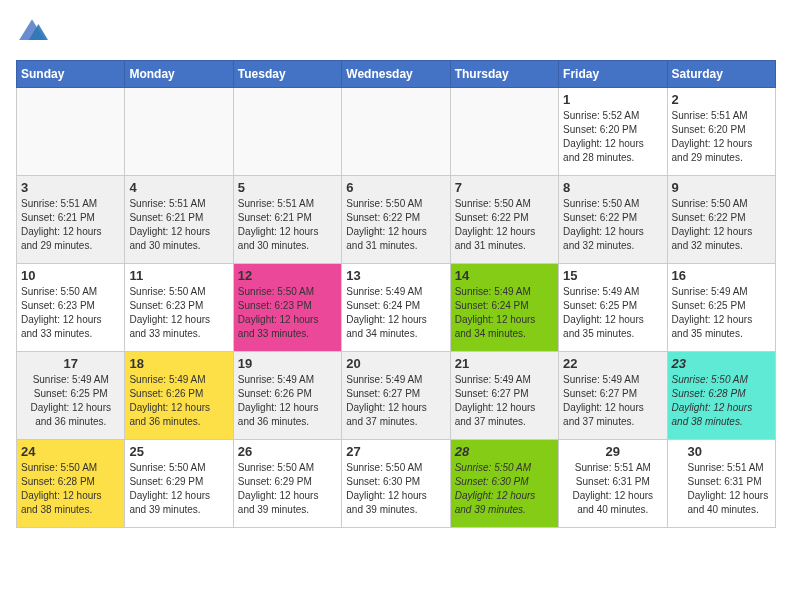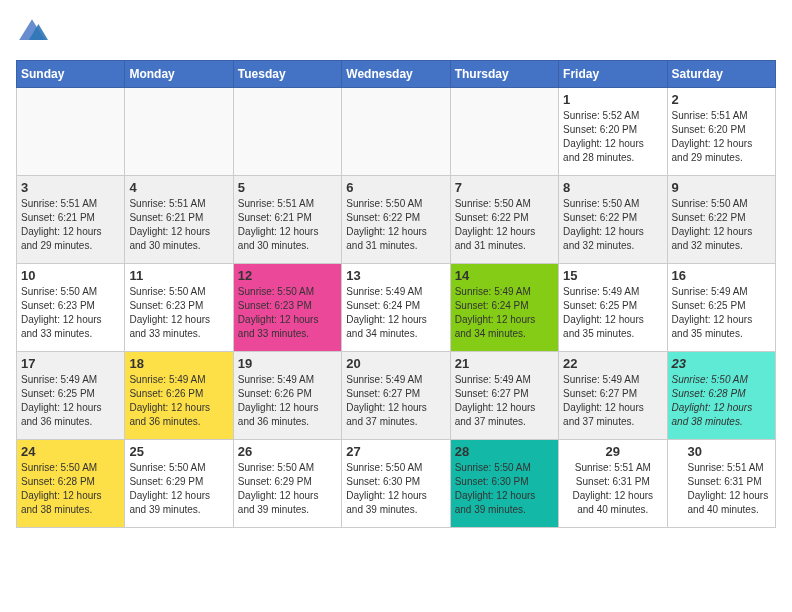--- a/index.html
+++ b/index.html
@@ -183,21 +183,21 @@
         <td style="background: rgb(255, 255, 255);">
           <div class="day-num">15</div>
           <div class="day-info">Sunrise: 5:49 AM<br>Sunset: 6:25 PM<br>Daylight: 12 hours and 35 minutes.</div>
         </td>
         <td style="background: rgb(255, 255, 255);">
           <div class="day-num">16</div>
           <div class="day-info">Sunrise: 5:49 AM<br>Sunset: 6:25 PM<br>Daylight: 12 hours and 35 minutes.</div>
         </td>
       </tr>
       <tr>
-        <td style="background: rgb(240, 240, 240);">
+        <td style="background: rgb(240, 240, 240); text-align: center;">
           <div class="day-num">17</div>
           <div class="day-info">Sunrise: 5:49 AM<br>Sunset: 6:25 PM<br>Daylight: 12 hours and 36 minutes.</div>
         </td>
         <td style="background: #fde047;">
           <div class="day-num">18</div>
           <div class="day-info">Sunrise: 5:49 AM<br>Sunset: 6:26 PM<br>Daylight: 12 hours and 36 minutes.</div>
         </td>
         <td style="background: rgb(240, 240, 240);">
           <div class="day-num">19</div>
           <div class="day-info">Sunrise: 5:49 AM<br>Sunset: 6:26 PM<br>Daylight: 12 hours and 36 minutes.</div>
@@ -229,21 +229,21 @@
           <div class="day-info">Sunrise: 5:50 AM<br>Sunset: 6:29 PM<br>Daylight: 12 hours and 39 minutes.</div>
         </td>
         <td style="background: rgb(255, 255, 255);">
           <div class="day-num">26</div>
           <div class="day-info">Sunrise: 5:50 AM<br>Sunset: 6:29 PM<br>Daylight: 12 hours and 39 minutes.</div>
         </td>
         <td style="background: rgb(255, 255, 255);">
           <div class="day-num">27</div>
           <div class="day-info">Sunrise: 5:50 AM<br>Sunset: 6:30 PM<br>Daylight: 12 hours and 39 minutes.</div>
         </td>
-        <td style="background: #14b8a6;">
+        <td style="background: #84cc16; font-style: italic;">
           <div class="day-num">28</div>
           <div class="day-info">Sunrise: 5:50 AM<br>Sunset: 6:30 PM<br>Daylight: 12 hours and 39 minutes.</div>
         </td>
         <td style="background: rgb(255, 255, 255); text-align: center;">
           <div class="day-num">29</div>
           <div class="day-info">Sunrise: 5:51 AM<br>Sunset: 6:31 PM<br>Daylight: 12 hours and 40 minutes.</div>
         </td>
         <td style="background: rgb(255, 255, 255); padding-left: 20px;">
           <div class="day-num">30</div>
           <div class="day-info">Sunrise: 5:51 AM<br>Sunset: 6:31 PM<br>Daylight: 12 hours and 40 minutes.</div>

